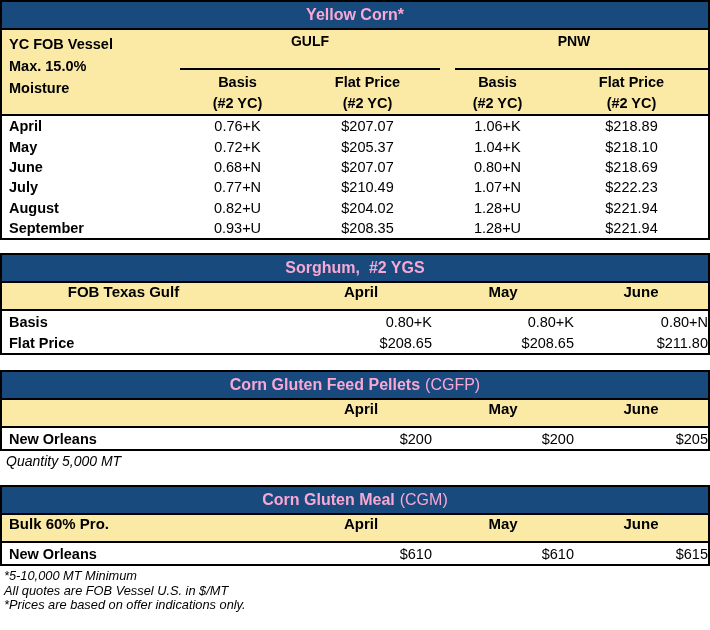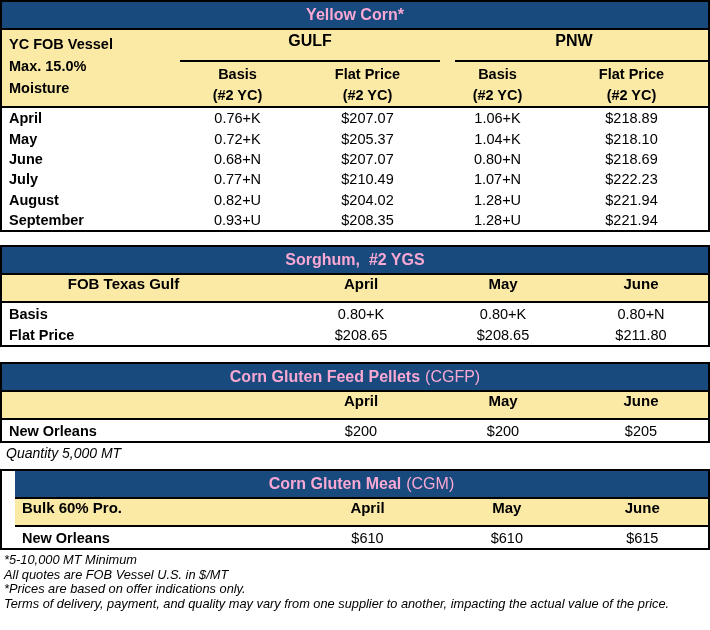--- a/index.html
+++ b/index.html
@@ -17,21 +17,21 @@
   .band span { white-space:pre; }
   .band .reg { font-weight:normal; margin-left:5px; }
 
   
   .yc-head { display:flex; background:#FBE9A6; border-bottom:2px solid #000; }
   .yc-left {
     width:178px; box-sizing:border-box; padding:3px 0 2px 7px;
     font-weight:bold; font-size:14.5px; line-height:22px;
   }
   .yc-right { width:528px; }
-  .grp-row { display:flex; height:32px; font-weight:bold; font-size:16px; }
+  .grp-row { display:flex; height:40px; font-weight:bold; font-size:14px; }
   .grp { text-align:center; line-height:22px; box-sizing:border-box; }
   .grp-gulf { width:260px; border-bottom:2px solid #000; }
   .grp-pnw  { width:268px; position:relative; }
   .grp-pnw::after { content:""; position:absolute; left:15px; right:0; bottom:0; border-bottom:2px solid #000; }
   .sub-row { display:flex; font-weight:bold; font-size:14.5px; text-align:center; padding-top:2px; }
   .sub { line-height:21px; }
   .c1 { width:115px; } .c2 { width:145px; } .c3 { width:115px; } .c4 { width:153px; }
   .yc-row { display:flex; align-items:center; height:20.4px; font-size:14.5px; }
   .yc-month { width:178px; box-sizing:border-box; padding-left:7px; font-weight:bold; }
   .yc-row .v { text-align:center; }
@@ -39,26 +39,26 @@
   
   .mhead { display:flex; align-items:flex-start; background:#FBE9A6; border-bottom:2px solid #000;
            height:26px; font-weight:bold; font-size:15px; }
   .mlabel { width:288px; box-sizing:border-box; }
   .mlabel.centered { text-align:center; padding-right:45px; }
   .mlabel.lefted { padding-left:7px; }
   .mcol { width:142px; text-align:center; }
   .mcol.last { width:134px; }
   .mrow { display:flex; align-items:center; height:21px; font-size:14.5px; }
   .mrow .rlabel { width:288px; box-sizing:border-box; padding-left:7px; font-weight:bold; }
-  .mrow .v { width:142px; text-align:center; }
+  .mrow .v { width:142px; text-align:right; }
   .mrow .v.last { width:134px; }
 
   .t2 { margin-top:13px; }
   .t3 { margin-top:15px; }
-  .t4 { margin-top:8px;padding-left:13px; }
+  .t4 { margin-top:16px; }
 
   .note { font-style:italic; font-size:14px; margin:2px 0 0 6px; }
   .footnotes { margin-top:3px; padding-left:4px; }
   .footnote { font-style:italic; font-size:12.8px; line-height:14.5px; }
 </style>
 </head>
 <body>
 
 <div class="sheet">
 
@@ -201,16 +201,15 @@
       <div class="v">$610</div>
       <div class="v">$610</div>
       <div class="v last">$615</div>
     </div>
   </div>
 
   <div class="footnotes">
     <div class="footnote">*5-10,000 MT Minimum</div>
     <div class="footnote">All quotes are FOB Vessel U.S. in $/MT</div>
     <div class="footnote">*Prices are based on offer indications only.</div>
-    <div class="footnote">Terms of delivery, payment, and quality may vary from one supplier to another, impacting the actual value of the price.</div>
   </div>
 
 </div>
 
 </body></html>

